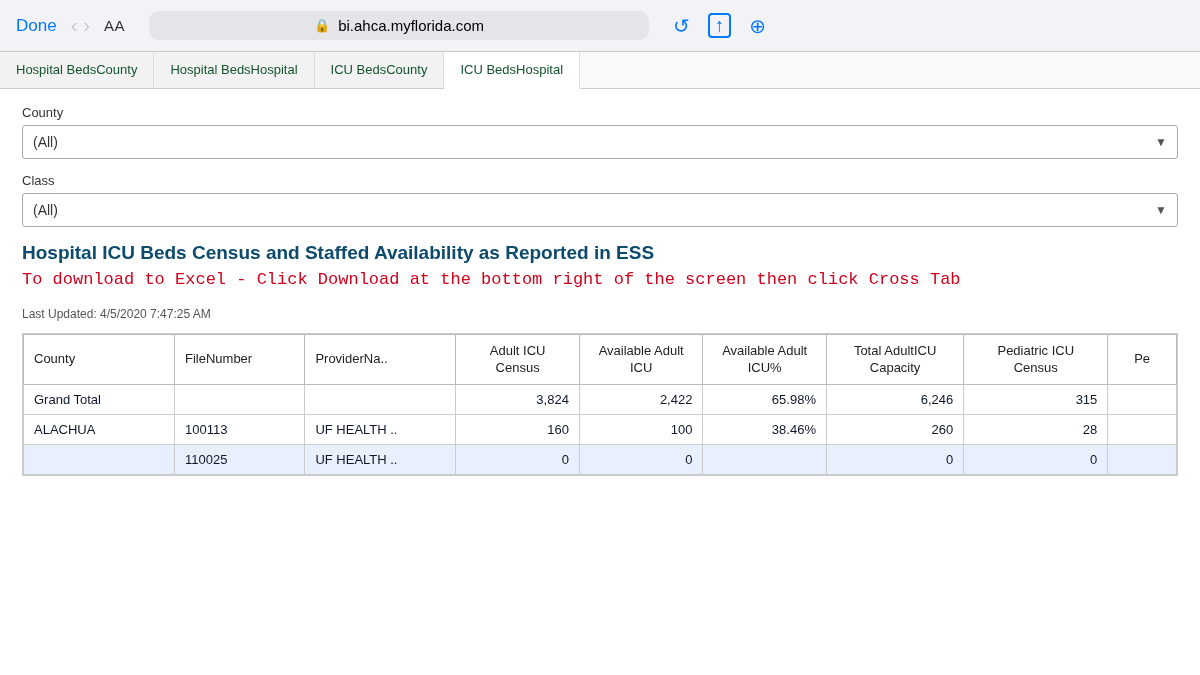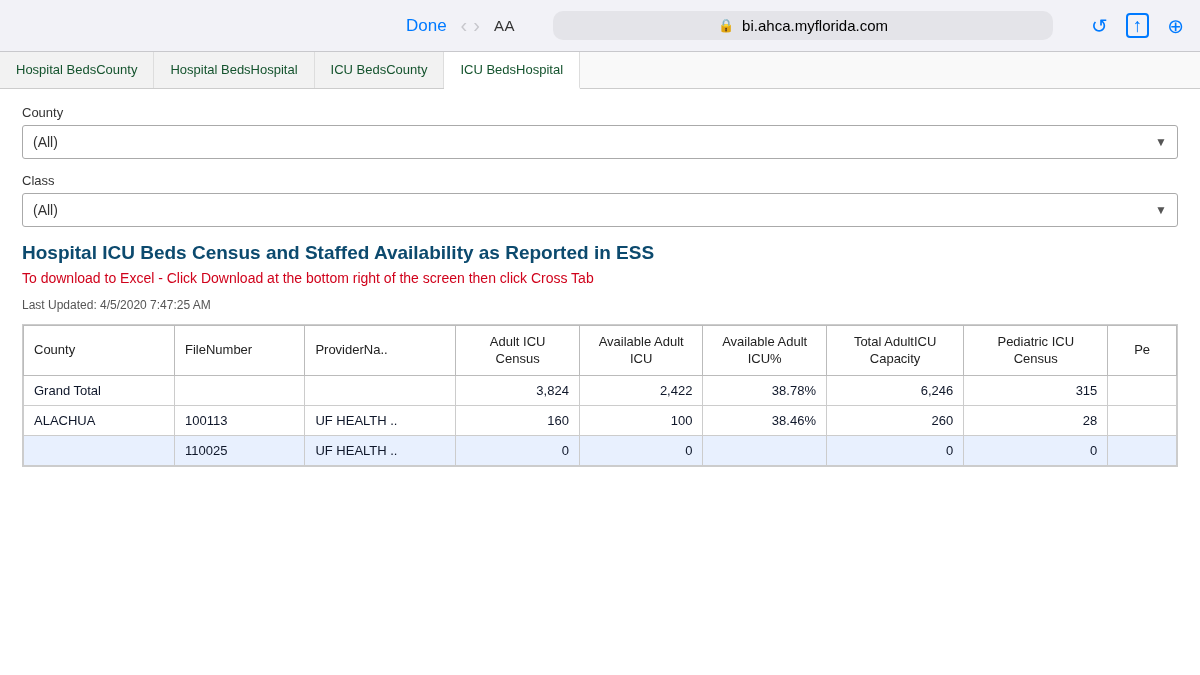--- a/index.html
+++ b/index.html
@@ -5,23 +5,22 @@
     * { box-sizing: border-box; margin: 0; padding: 0; }
     body { font-family: -apple-system, BlinkMacSystemFont, 'Helvetica Neue', Arial, sans-serif; background: #fff; width: 1200px; height: 675px; overflow: hidden; }
 
     
     .browser-bar {
       background: #f2f2f7;
       border-bottom: 1px solid #c8c8cc;
       padding: 10px 16px;
       display: flex;
       align-items: center;
-      justify-content: flex-end;
+      justify-content: flex-start;
       height: 52px;
-      gap: 14px;
     }
     .browser-left { display: flex; align-items: center; gap: 14px; }
     .browser-done { color: #007aff; font-size: 17px; font-weight: 400; }
     .nav-arrows { display: flex; gap: 6px; color: #c7c7cc; font-size: 18px; }
     .nav-arrow { color: #c7c7cc; font-size: 20px; }
     .aa-text { color: #333; font-size: 15px; font-weight: 500; letter-spacing: 0.5px; }
     .browser-center {
       display: flex; align-items: center; gap: 8px;
       background: #e4e4e9; border-radius: 10px; padding: 6px 14px;
       font-size: 15px; color: #000; flex: 1; max-width: 500px; margin: 0 24px;
@@ -53,21 +52,21 @@
     .filter-select {
       width: 100%; border: 1px solid #aaa; border-radius: 3px;
       padding: 8px 10px; font-size: 14px; color: #333;
       display: flex; justify-content: space-between; align-items: center;
       margin-bottom: 14px; background: #fff;
     }
     .select-arrow { color: #555; font-size: 12px; }
 
     
     .report-title { font-size: 19px; font-weight: 600; color: #0c4a6e; margin: 14px 0 4px 0; line-height: 1.3; }
-    .download-link { color: #d0021b; font-size: 14px; margin-bottom: 12px; }
+    .download-link { color: #d0021b; font-size: 17px; margin-bottom: 18px; font-family: Liberation Mono, monospace; }
     .last-updated { font-size: 12px; color: #555; margin-bottom: 12px; }
 
     
     .table-container { overflow-x: hidden; border: 1px solid #ccc; }
     table { border-collapse: collapse; width: 100%; font-size: 13px; }
     th {
       background: #fff; border: 1px solid #bbb;
       padding: 8px 10px; text-align: center;
       font-weight: 500; color: #222; vertical-align: middle;
       line-height: 1.3;
@@ -159,21 +158,21 @@
         </tr>
       </thead>
       <tbody>
 
         <tr class="grand-total">
           <td>Grand Total</td>
           <td></td>
           <td></td>
           <td class="num">3,824</td>
           <td class="num">2,422</td>
-          <td class="num">38.78%</td>
+          <td class="num">65.98%</td>
           <td class="num">6,246</td>
           <td class="num">315</td>
           <td></td>
         </tr>
 
         <tr class="county-row">
           <td>ALACHUA</td>
           <td>100113</td>
           <td>UF HEALTH ..</td>
           <td class="num">160</td>

